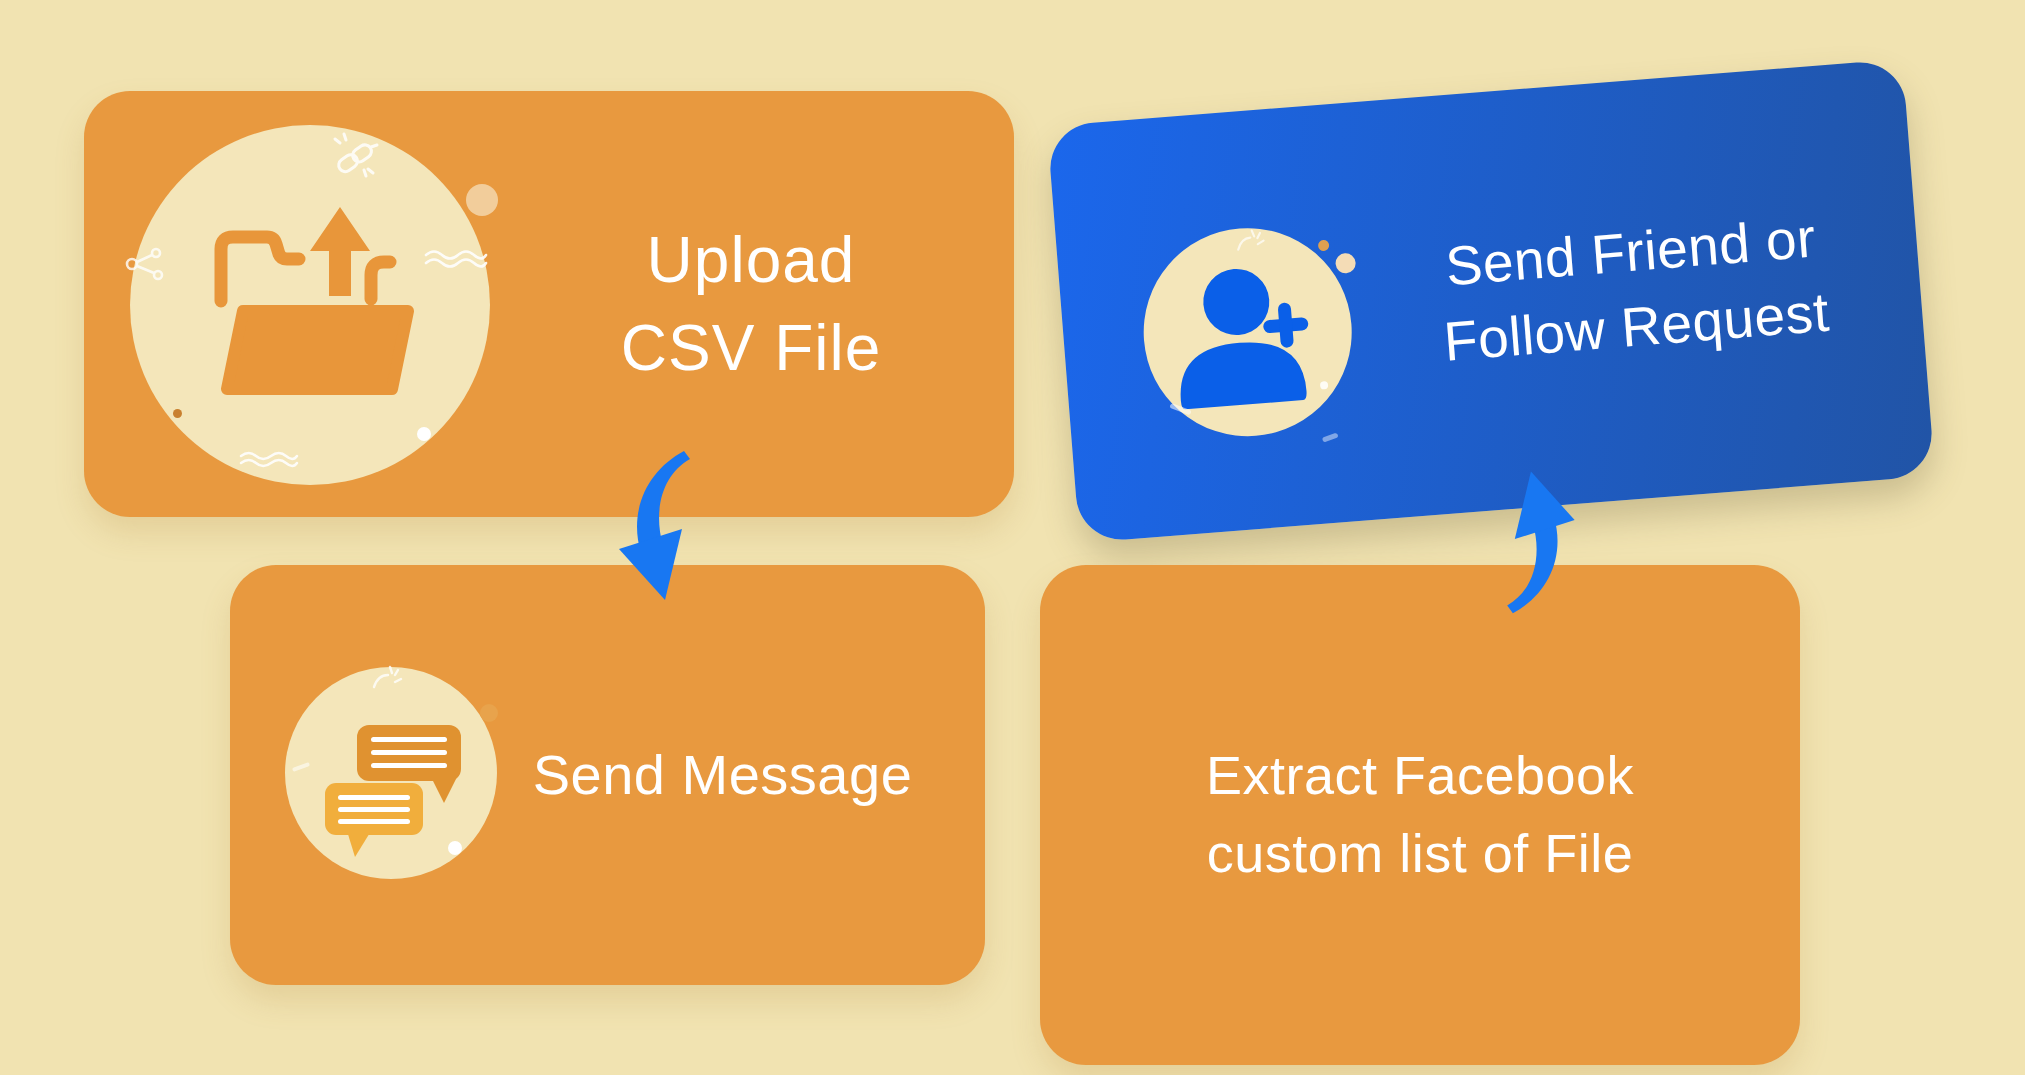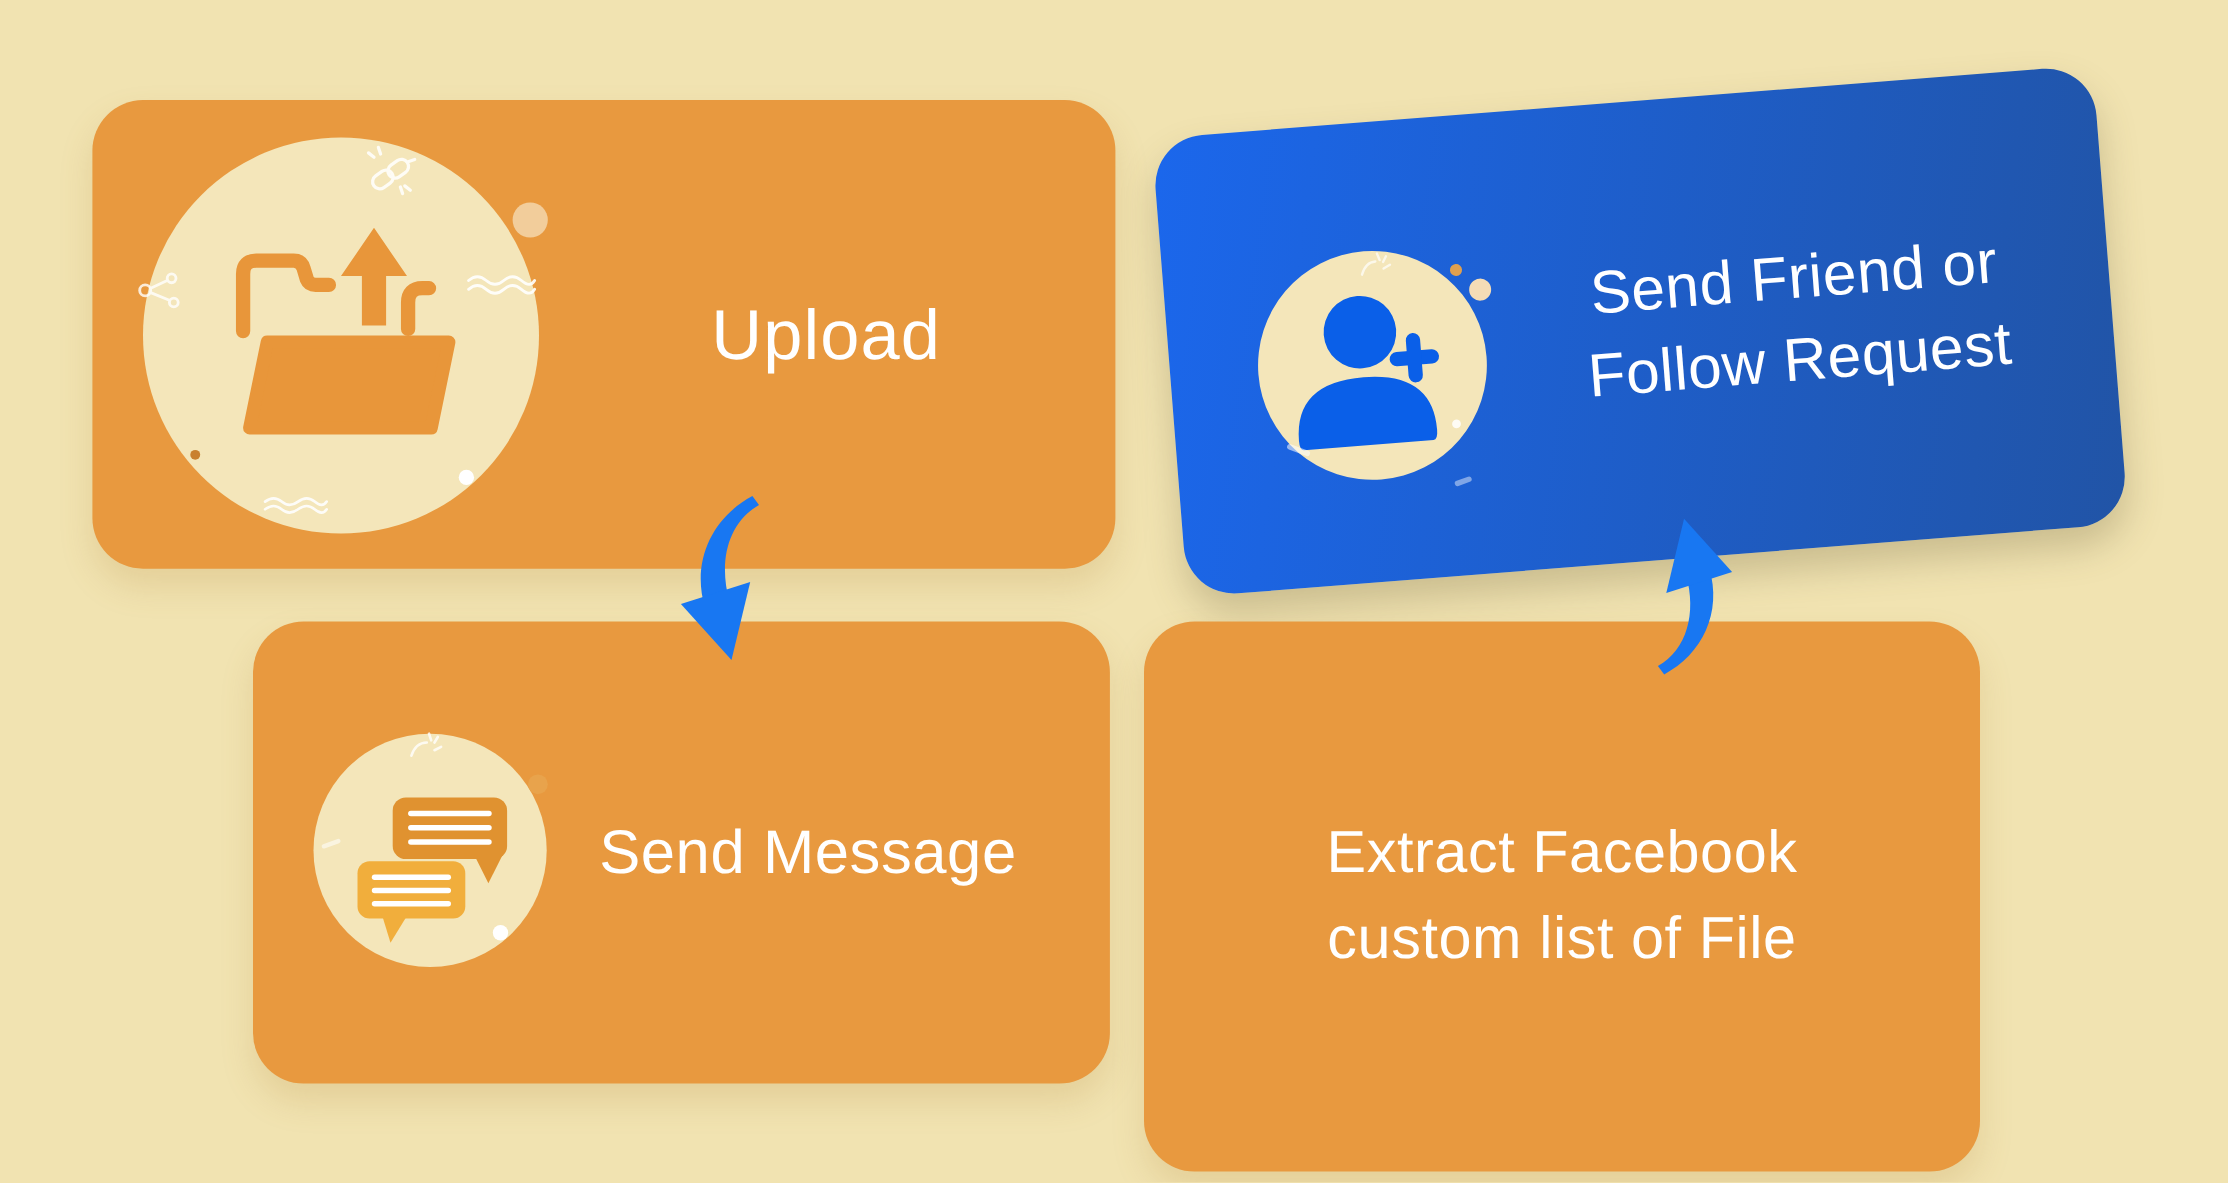--- a/index.html
+++ b/index.html
@@ -9,21 +9,21 @@
   }
   .card{position:absolute;border-radius:46px;}
   .card.orange{background:#E8993F;box-shadow:0 16px 30px rgba(170,120,45,.18);}
   #card-upload{left:84px;top:91px;width:930px;height:426px;}
   #card-friend{
     left:1062px;top:92px;width:858px;height:418px;
     background:linear-gradient(102deg,#1B67EC 0%,#2154A6 100%);
     transform:rotate(-4.5deg);
     box-shadow:0 18px 34px rgba(100,90,55,.28);
   }
-  #card-message{left:230px;top:565px;width:755px;height:420px;padding-left:24px;}
+  #card-message{left:230px;top:565px;width:755px;height:420px;}
   #card-extract{left:1040px;top:565px;width:760px;height:500px;}
 
   .icon-circle{position:absolute;border-radius:50%;background:#F4E6BA;}
   #circle-upload{left:46px;top:34px;width:360px;height:360px;}
   #circle-friend{left:80px;top:117px;width:208px;height:208px;}
   #circle-message{left:55px;top:102px;width:212px;height:212px;}
 
   .icon-svg{position:absolute;}
   #folder-svg{left:127px;top:108px;width:208px;height:200px;}
   #person-svg{left:80px;top:117px;width:208px;height:208px;}
@@ -119,20 +119,21 @@
         <path d="M2,12 q8,-6 15,0 t15,0 t15,0 t11,0"></path>
       </g>
     </svg>
 
     <div class="dot" id="d-white-dot1"></div>
     <div class="dot" id="d-mini-orange"></div>
     <div class="dot" id="d-peach1"></div>
 
     <div class="title" id="title-upload">
       <div>Upload</div>
+      <div>CSV File</div>
     </div>
   </div>
 
   <div class="card" id="card-friend">
     <div class="icon-circle" id="circle-friend"></div>
 
     <svg class="icon-svg" id="person-svg" viewBox="0 0 208 208">
       <g fill="#0A5FE8">
         <circle cx="95" cy="73" r="33"></circle>
         <path d="M36,176 q-4,0 -4,-9 q0,-53 63,-53 q63,0 63,53 q0,9 -4,9 z"></path>

